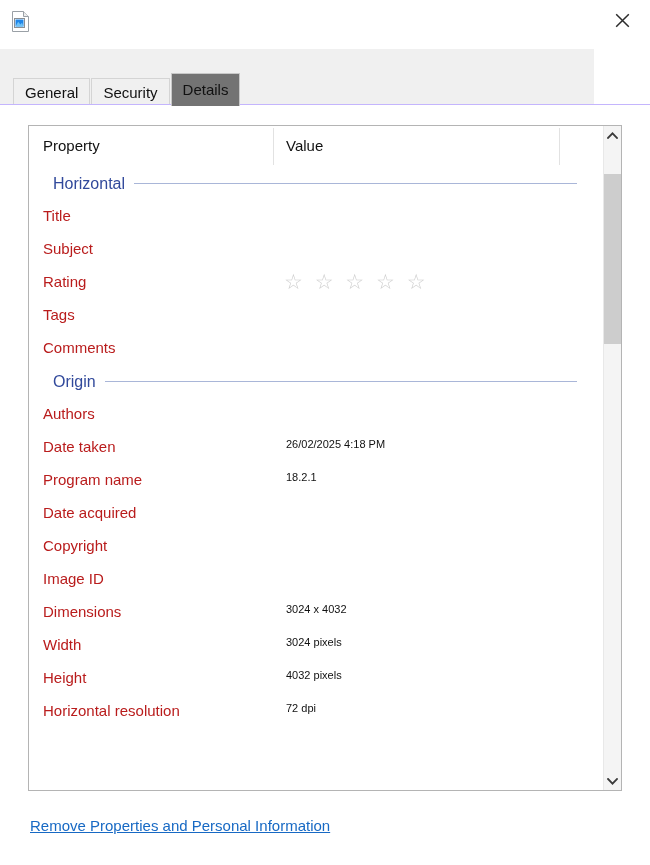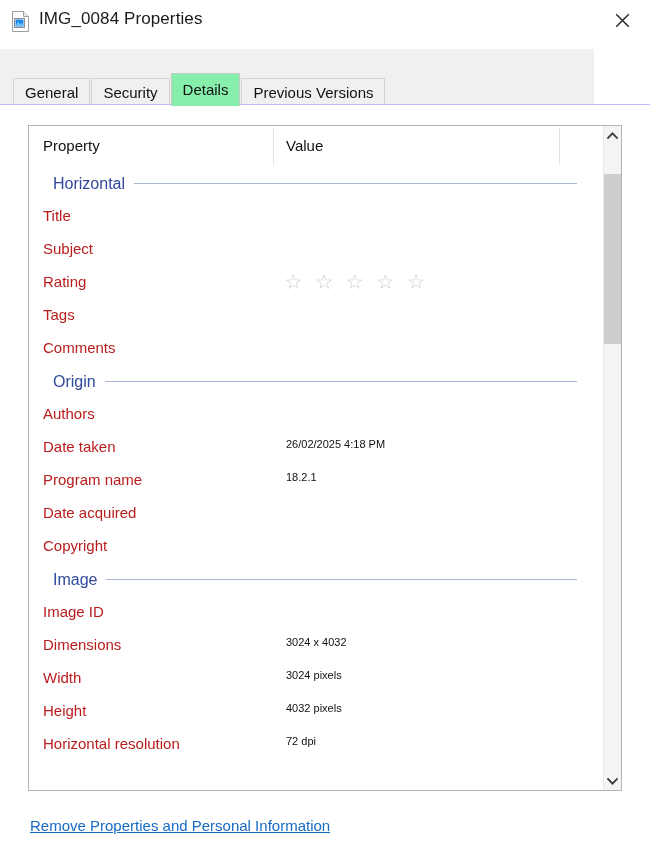--- a/index.html
+++ b/index.html
@@ -73,21 +73,21 @@
     padding: 0 11px;
     margin-right: 1px;
     font-size: 15px;
     color: #111111;
     white-space: nowrap;
     cursor: default;
     position: relative;
     box-sizing: border-box;
   }
   .tab.active {
-    background: #86efac;
+    background: #737373;
     height: 33px;
     line-height: 31px;
     border-color: #c8c8c8;
     z-index: 3;
     margin-bottom: -1px;
   }
 
   
   .content {
     position: absolute;
@@ -235,34 +235,32 @@
 <div class="titlebar">
   <span class="app-icon">
     <svg width="19" height="21" viewBox="0 0 19 21">
       <path d="M1.5 0.5 H12.5 L17.5 5.5 V20.5 H1.5 Z" fill="#ffffff" stroke="#9aa0a6" stroke-width="1"></path>
       <path d="M12.5 0.5 V5.5 H17.5" fill="#ececec" stroke="#9aa0a6" stroke-width="1"></path>
       <rect x="3.5" y="7.5" width="10" height="9" fill="#ffffff" stroke="#8a8f94" stroke-width="1"></rect>
       <rect x="4.5" y="8.5" width="8" height="7" fill="#1f86e8"></rect>
       <path d="M4.5 15.5 L7.2 10.8 L9.4 13.6 L11 11.8 L12.5 15.5 Z" fill="#6fc2f5"></path>
     </svg>
   </span>
-  <span class="title-text">IMG_0084 Properties</span>
   <button class="close-button" aria-label="Close">
     <svg width="15" height="15" viewBox="0 0 15 15">
       <path d="M1.2 1.2 L13.8 13.8 M13.8 1.2 L1.2 13.8" stroke="#2b2b2b" stroke-width="1.5" fill="none"></path>
     </svg>
   </button>
 </div>
 
 <div class="tabstrip">
   <div class="tabs">
     <div class="tab">General</div>
     <div class="tab">Security</div>
     <div class="tab active">Details</div>
-    <div class="tab">Previous Versions</div>
   </div>
 </div>
 
 <div class="content">
 
   <div class="listbox">
 
     <div class="list-viewport">
 
       <div class="col-header">
@@ -319,24 +317,20 @@
         </div>
         <div class="prop-row">
           <span class="prop-name">Date acquired</span>
           <span class="prop-value"></span>
         </div>
         <div class="prop-row">
           <span class="prop-name">Copyright</span>
           <span class="prop-value"></span>
         </div>
 
-        <div class="group-header">
-          <span class="group-title">Image</span>
-          <span class="group-rule"></span>
-        </div>
 
         <div class="prop-row">
           <span class="prop-name">Image ID</span>
           <span class="prop-value"></span>
         </div>
         <div class="prop-row">
           <span class="prop-name">Dimensions</span>
           <span class="prop-value">3024 x 4032</span>
         </div>
         <div class="prop-row">

